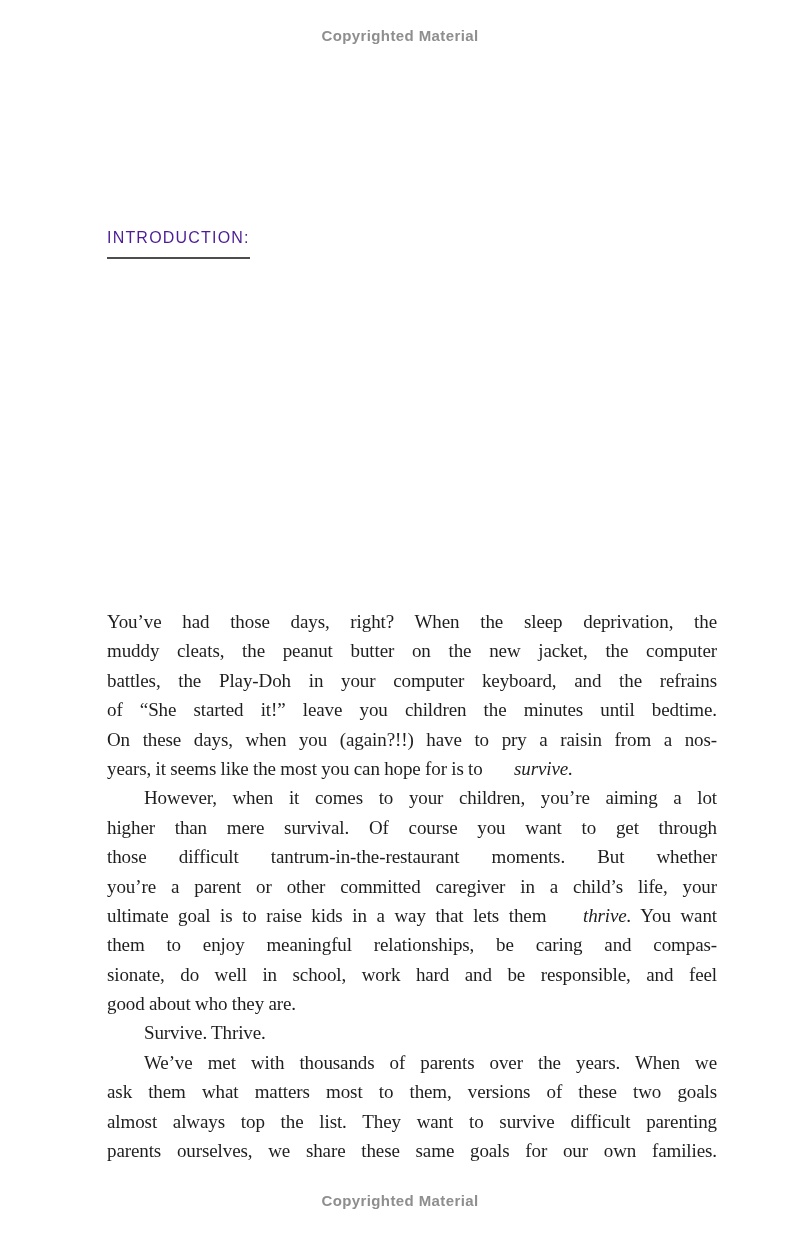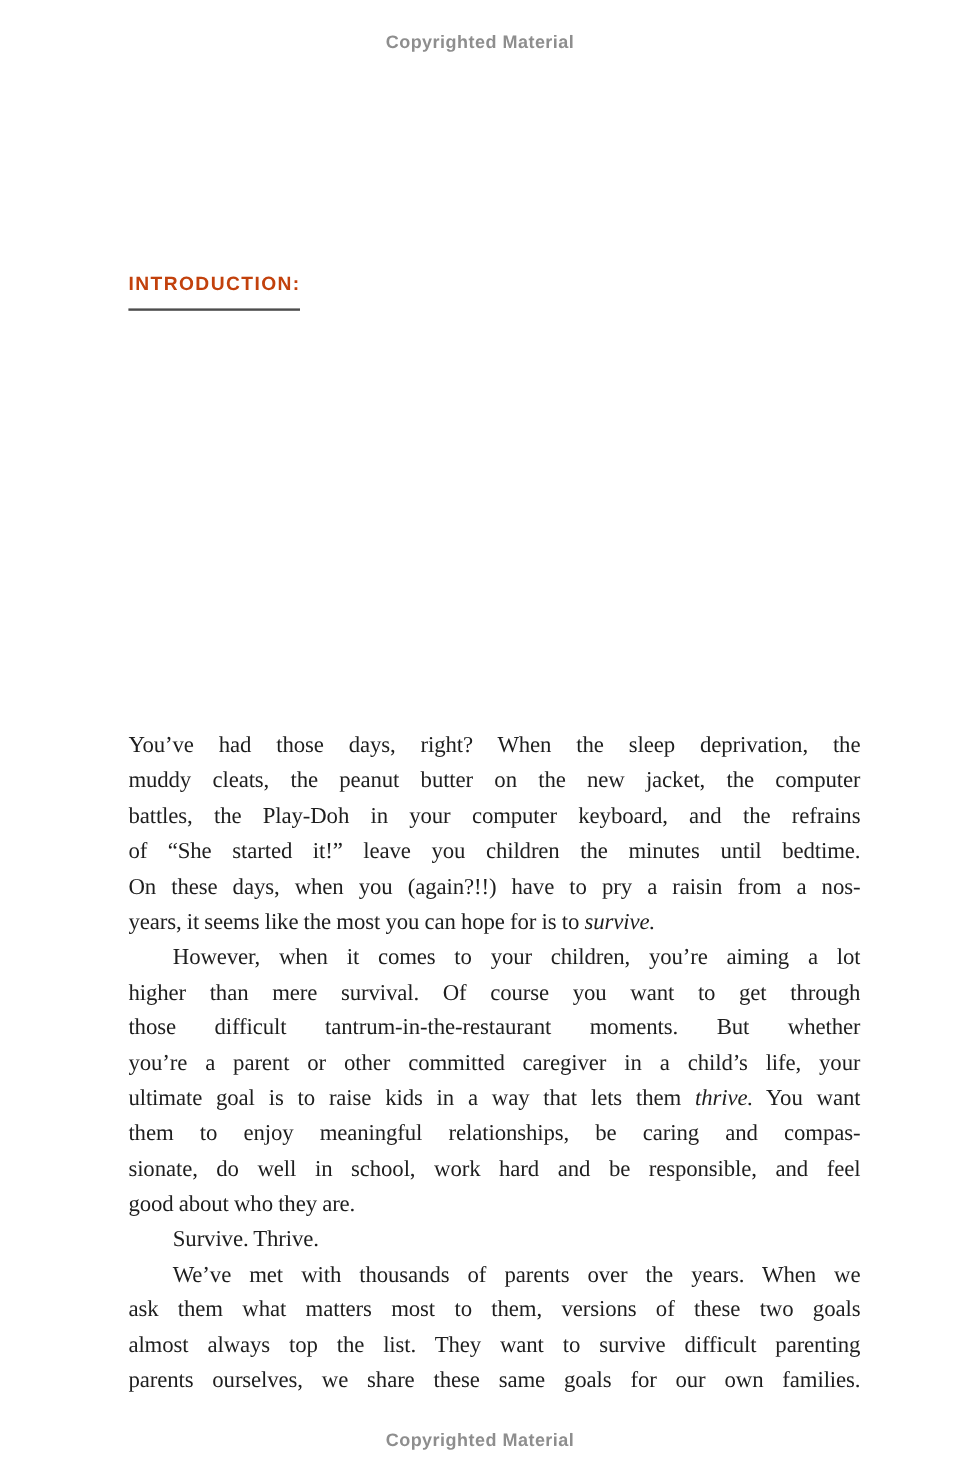--- a/index.html
+++ b/index.html
@@ -27,24 +27,24 @@
     letter-spacing: 0.4px;
     color: #8e8e8e;
   }
   .copyright.top { top: 27px; }
   .copyright.bottom { top: 1192px; }
   .kicker {
     position: absolute;
     left: 107px;
     top: 229px;
     font-family: "Liberation Sans", sans-serif;
-    font-weight: bold;
+    font-weight: normal;
     font-size: 16px;
     letter-spacing: 1.2px;
-    color: #c2410c;
+    color: #4c1d95;
   }
   .kicker-rule {
     position: absolute;
     left: 107px;
     top: 257px;
     width: 143px;
     height: 2px;
     background: #4d4d4d;
   }
   .title {
@@ -78,21 +78,21 @@
     height: 29.4px;
     overflow: hidden;
   }
   .line.justify {
     text-align: justify;
     text-align-last: justify;
   }
   .line.indent {
     text-indent: 37px;
   }
-  .line em { font-style: italic; }
+  .line em { font-style: italic; margin-left: 27px; }
 </style>
 </head>
 <body>
 
 <div class="page">
 
   <div class="copyright top">Copyrighted Material</div>
 
   <div class="kicker">INTRODUCTION:</div>
 

